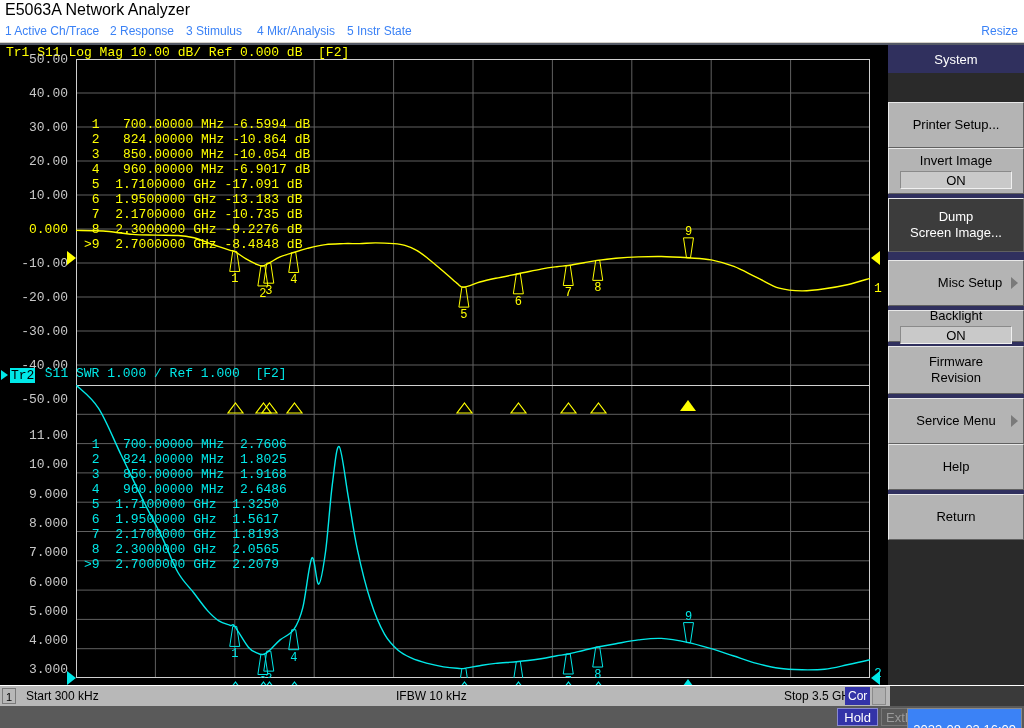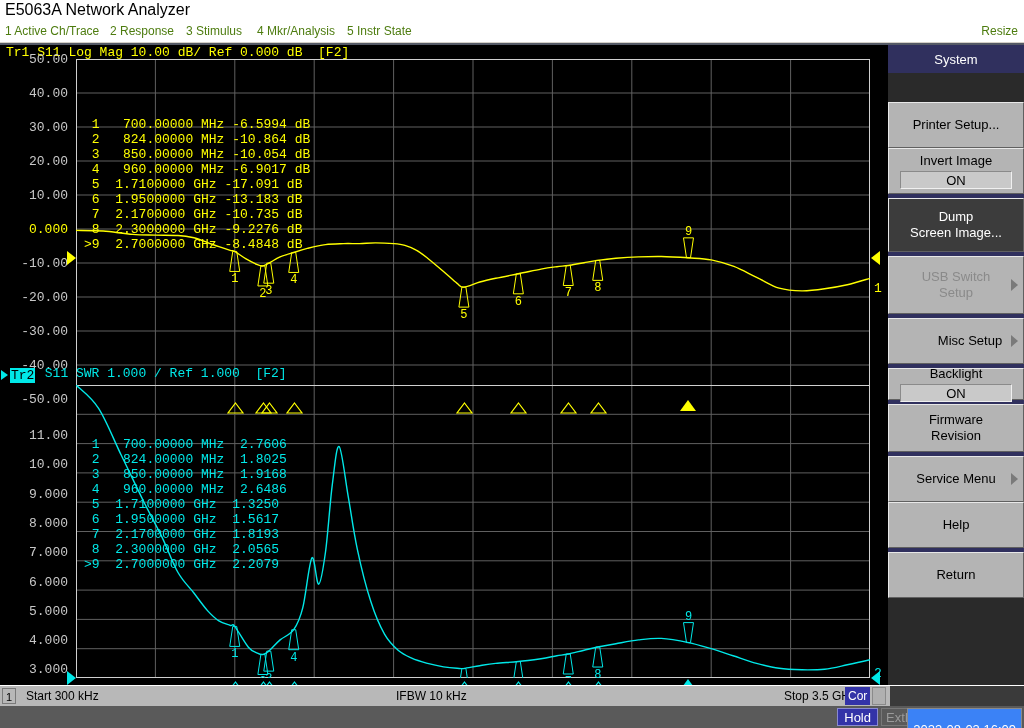--- a/index.html
+++ b/index.html
@@ -20,21 +20,21 @@
     position: absolute; left: 0; top: 0; width: 1024px; height: 20px;
     background: #ffffff;
     font-size: 16px; color: #000;
     line-height: 20px;
   }
   .titlebar .apptitle { position: absolute; left: 5px; top: 0; }
 
   .menubar {
     position: absolute; left: 0; top: 20px; width: 1024px; height: 22px;
     background: #ffffff;
-    font-size: 12px; color: #4d7c0f;
+    font-size: 12px; color: #3b82f6;
     line-height: 22px;
   }
   .menuitem { position: absolute; top: 0; white-space: nowrap; cursor: default; }
   .resizebtn {
     position: absolute; right: 6px; top: 0; font-size: 12px; white-space: nowrap;
     cursor: default;
   }
 
   
   .screen {
@@ -508,25 +508,20 @@
         <div class="sk" style="height: 46px;">
           <div class="line">Invert Image</div>
           <div class="valbox">ON</div>
         </div>
         <div class="sk-sep"></div>
         <div class="sk sel" style="height: 54px;">
           <div class="line">Dump</div>
           <div class="line">Screen Image...</div>
         </div>
         <div class="sk-sep"></div>
-        <div class="sk disabled" style="height: 58px;">
-          <div class="line">USB Switch</div>
-          <div class="line">Setup</div>
-          <span class="arrow"></span>
-        </div>
         <div class="sk-sep"></div>
         <div class="sk" style="height: 46px; padding-left: 28px;">
           <div class="line">Misc Setup</div>
           <span class="arrow"></span>
         </div>
         <div class="sk-sep"></div>
         <div class="sk" style="height: 32px;">
           <div class="line">Backlight</div>
           <div class="valbox">ON</div>
         </div>

